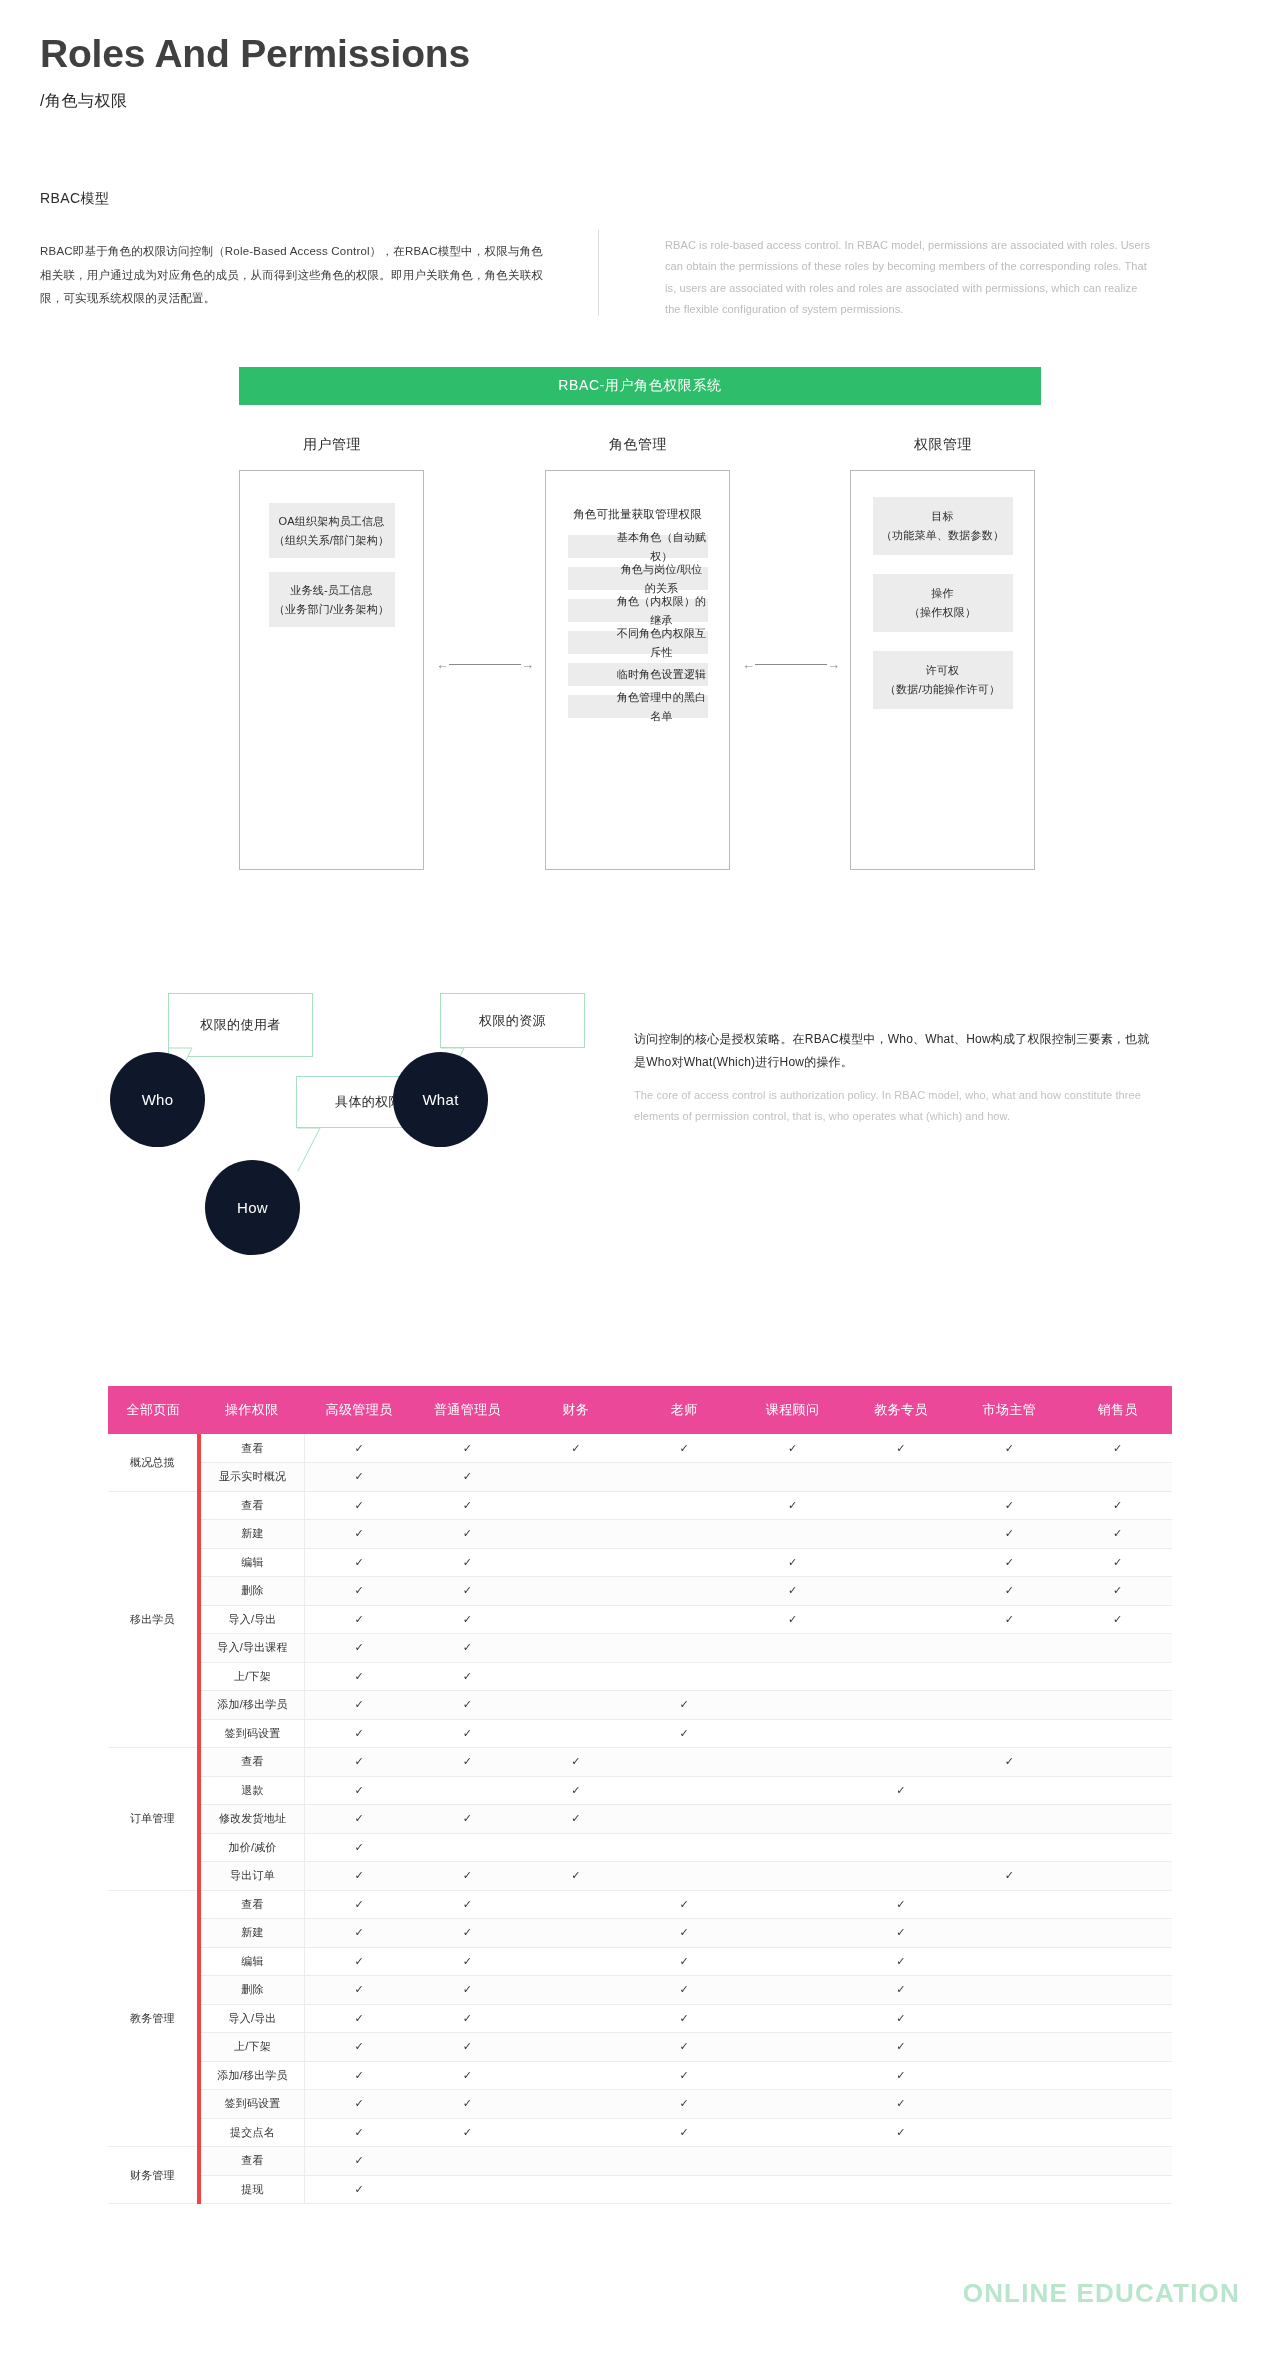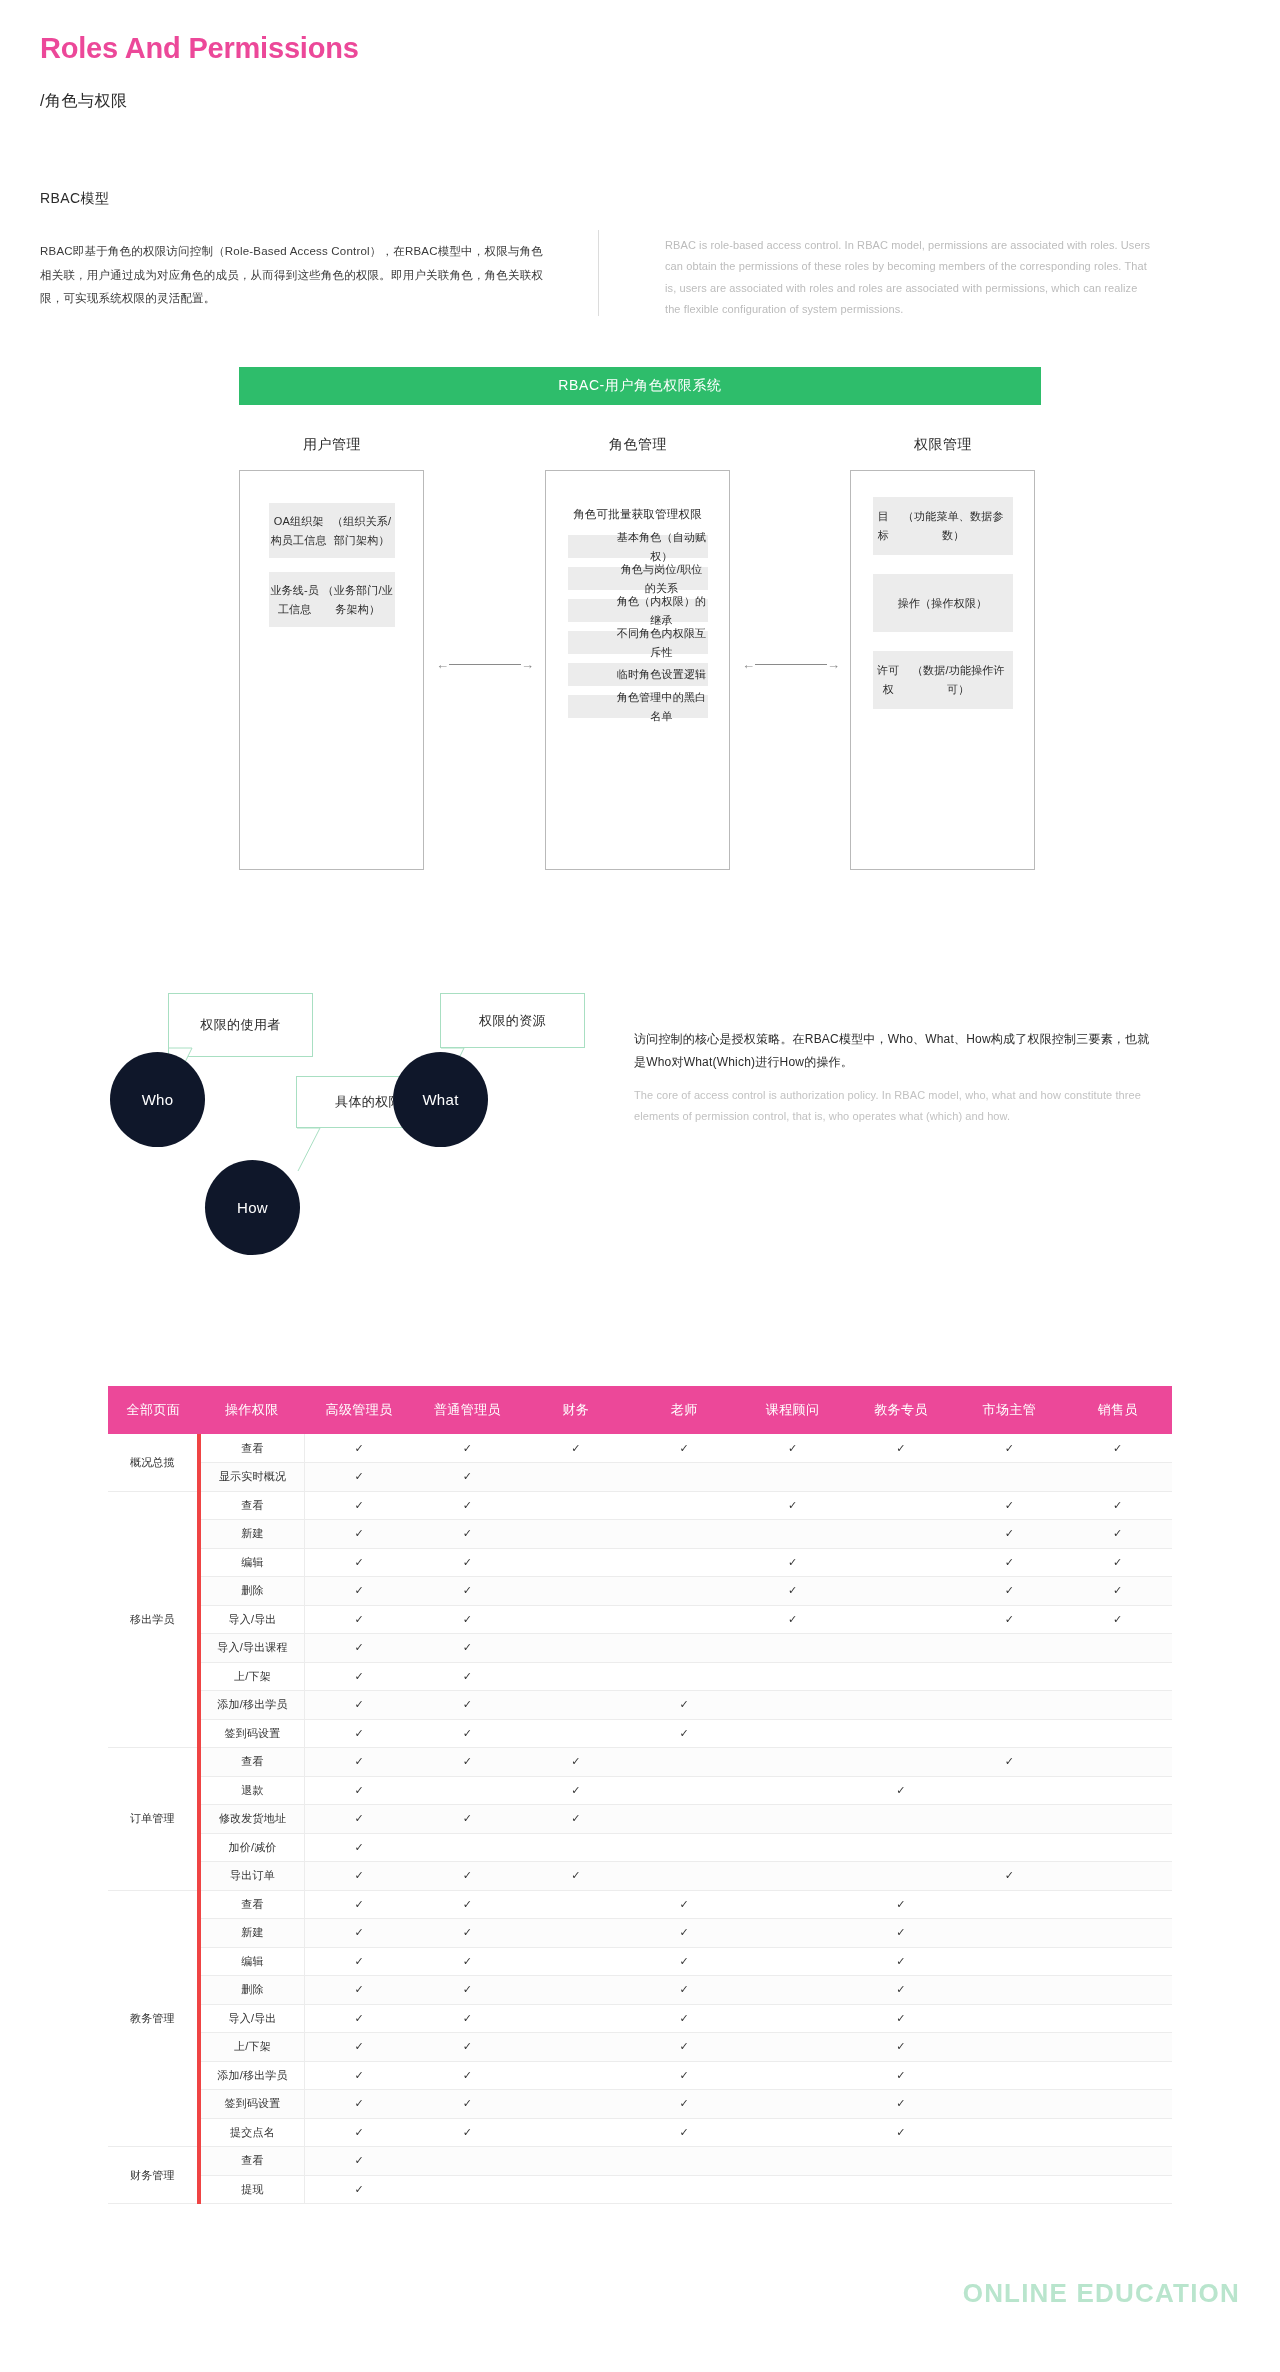--- a/index.html
+++ b/index.html
@@ -7,21 +7,21 @@
     width: 1280px;
     background: #ffffff;
     font-family: "Liberation Sans", "DejaVu Sans", sans-serif;
     color: #222;
   }
   body { position: relative; width: 1280px; height: 2372px; overflow: hidden; }
 
   
   .page-title {
     position: absolute; left: 40px; top: 32px;
-    font-size: 29px; font-weight: bold; letter-spacing: -0.2px; color: #ec4899;
+    font-size: 39px; font-weight: bold; letter-spacing: -0.2px; color: #404040;
   }
   .page-subtitle {
     position: absolute; left: 40px; top: 91px;
     font-size: 16px; color: #2b2b2b; letter-spacing: 0.5px;
   }
   .section-label {
     position: absolute; left: 40px; top: 190px;
     font-size: 14px; color: #2b2b2b; letter-spacing: 0.4px;
   }
   .intro-cn {
@@ -56,21 +56,21 @@
     position: absolute; top: 470px;
     border: 1px solid #b9b9b9; background: #fff;
   }
   .col-box.c1 { left: 239px; width: 185px; height: 400px; }
   .col-box.c2 { left: 545px; width: 185px; height: 400px; }
   .col-box.c3 { left: 850px; width: 185px; height: 400px; }
 
   .chip {
     background: #ececec; color: #2b2b2b;
     font-size: 11px; line-height: 1.7; text-align: center;
-    display: flex; align-items: center; justify-content: center;
+    display: flex; flex-direction: column; align-items: center; justify-content: center;
     letter-spacing: 0.2px;
   }
   .c1 .chip { width: 126px; height: 55px; margin: 0 auto; }
   .c1 .chip.first { margin-top: 32px; }
   .c1 .chip.second { margin-top: 14px; }
 
   .c2 .head {
     font-size: 11.5px; text-align: center; color: #2b2b2b;
     margin-top: 36px; margin-bottom: 13px; letter-spacing: 0.2px;
   }

